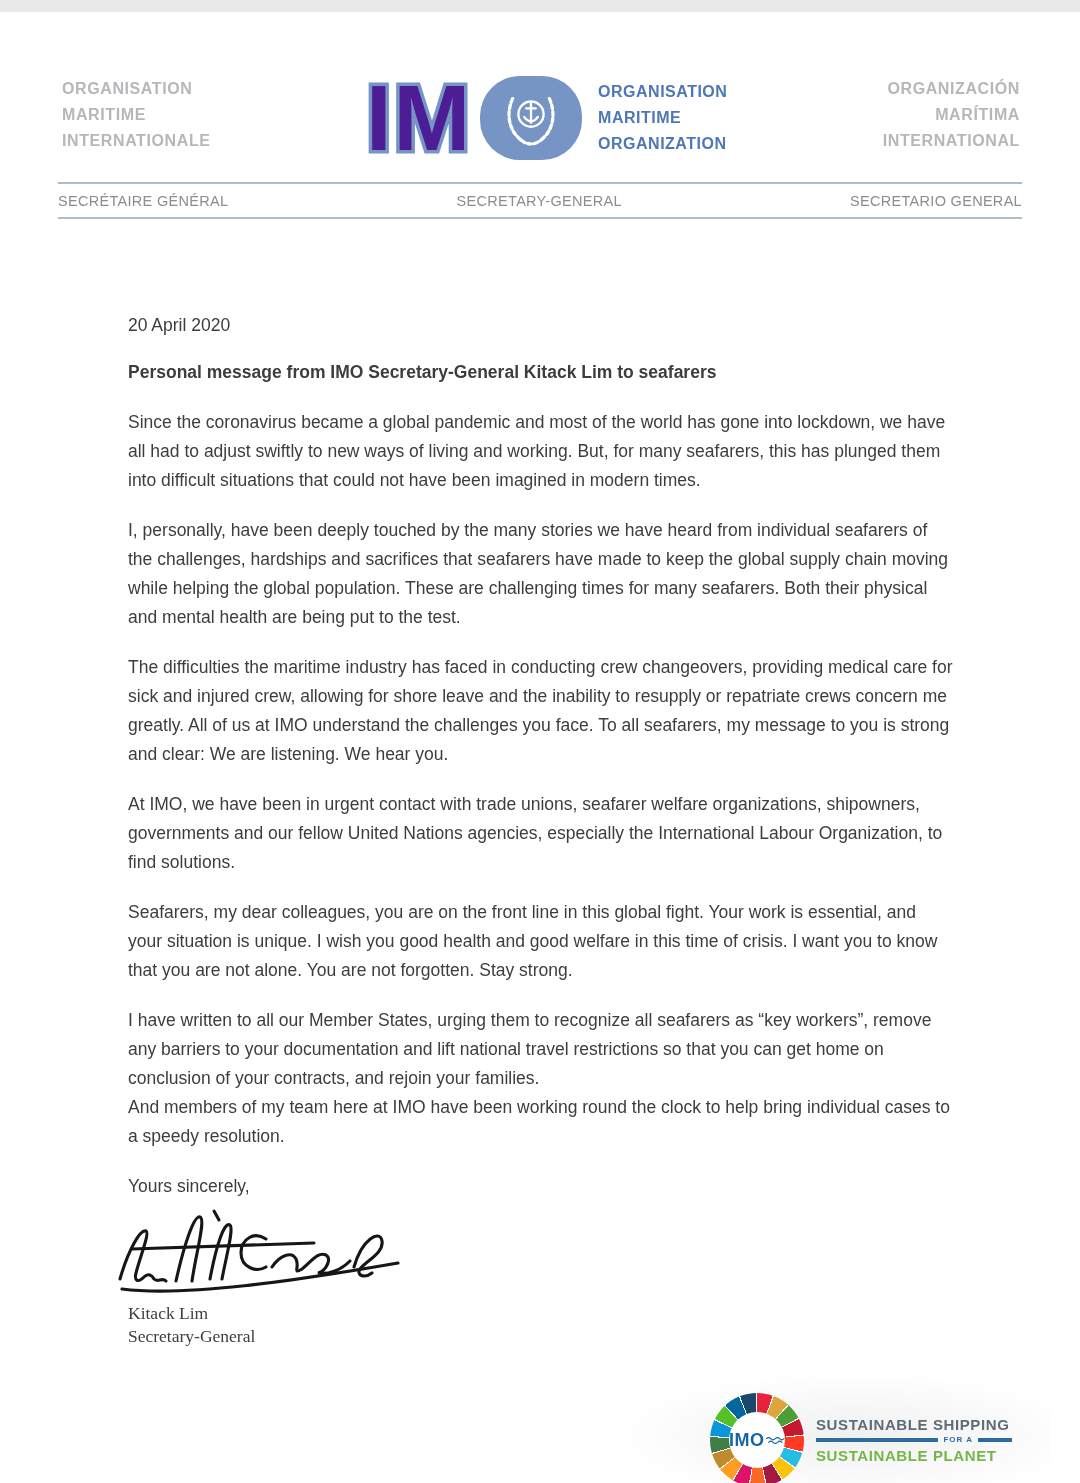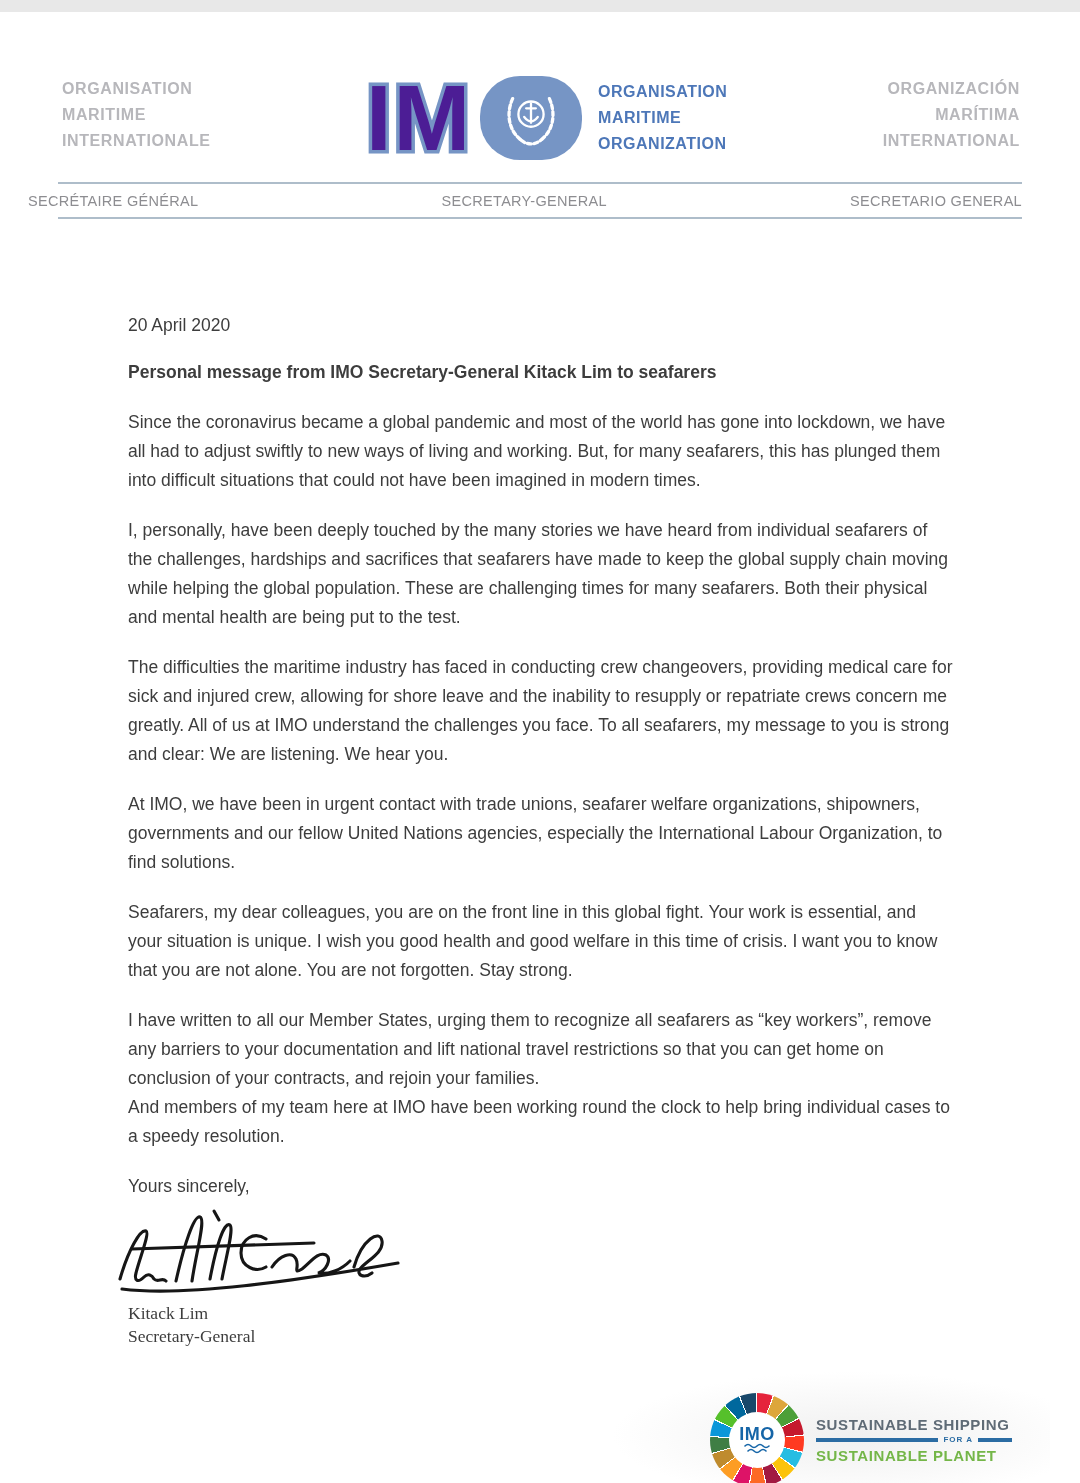--- a/index.html
+++ b/index.html
@@ -40,21 +40,21 @@
   .mast-words {
     font-size:16px; line-height:26px; font-weight:700;
     letter-spacing:0.5px; color:#4d77b8;
   }
 
   
   .rule { height:2px; background:#aebdca; margin:0 58px; }
   .rule.top { margin-top:22px; }
   .secretariat {
     display:flex; justify-content:space-between; align-items:center;
-    padding:9px 58px 8px 28px;
+    padding:9px 58px 8px 58px;
     font-size:14.5px; letter-spacing:0.3px; color:#8d8d91;
   }
 
   
   .letter {
     padding:92px 126px 0 128px;
     font-size:17.5px; line-height:29px; color:#3d3d3d;
   }
   .letter .date { margin-bottom:18px; }
   .letter .subject { font-weight:700; margin-bottom:21px; }
@@ -75,21 +75,21 @@
     position:absolute; right:68px; bottom:8px;
     display:flex; align-items:center; gap:12px;
   }
   .wheel {
     width:94px; height:94px; border-radius:50%;
     display:flex; align-items:center; justify-content:center;
     flex:0 0 auto;
   }
   .wheel-center {
     width:56px; height:56px; border-radius:50%; background:#ffffff;
-    display:flex; flex-direction:column; align-items:center; justify-content:center;
+    display:flex; flex-direction:row; align-items:center; justify-content:center;
   }
   .wheel-imo {
     color:#1565a7; font-weight:700; font-size:18px; line-height:17px; letter-spacing:0.5px;
   }
   .tagline { display:flex; flex-direction:column; width:196px;justify-content:flex-end; }
   .tag-top { color:#5f6b76; font-weight:700; font-size:15px; letter-spacing:0.6px; }
   .tag-mid { display:flex; align-items:center; gap:5px; margin:2px 0 3px 0; }
   .mid-line { height:4px; background:#2b6ca3; flex:1; }
   .mid-line.short { flex:0 0 34px; }
   .mid-text { font-size:8px; font-weight:700; color:#2b6ca3; letter-spacing:1px; }

